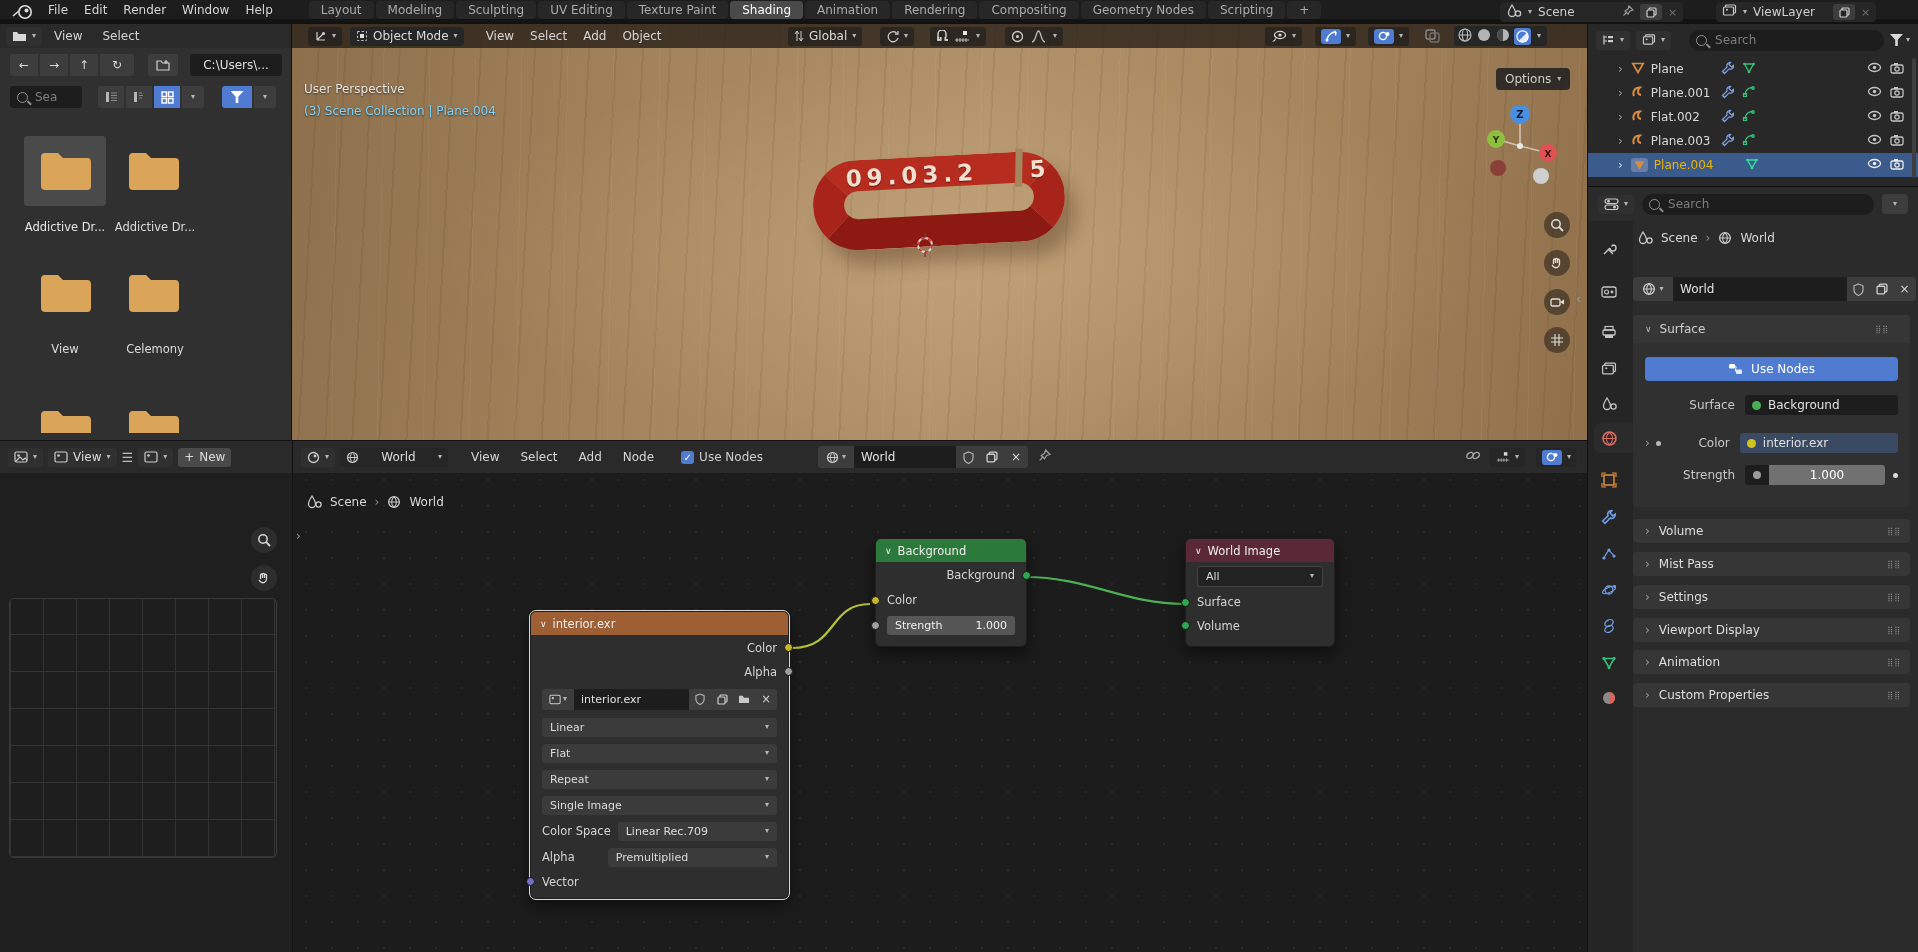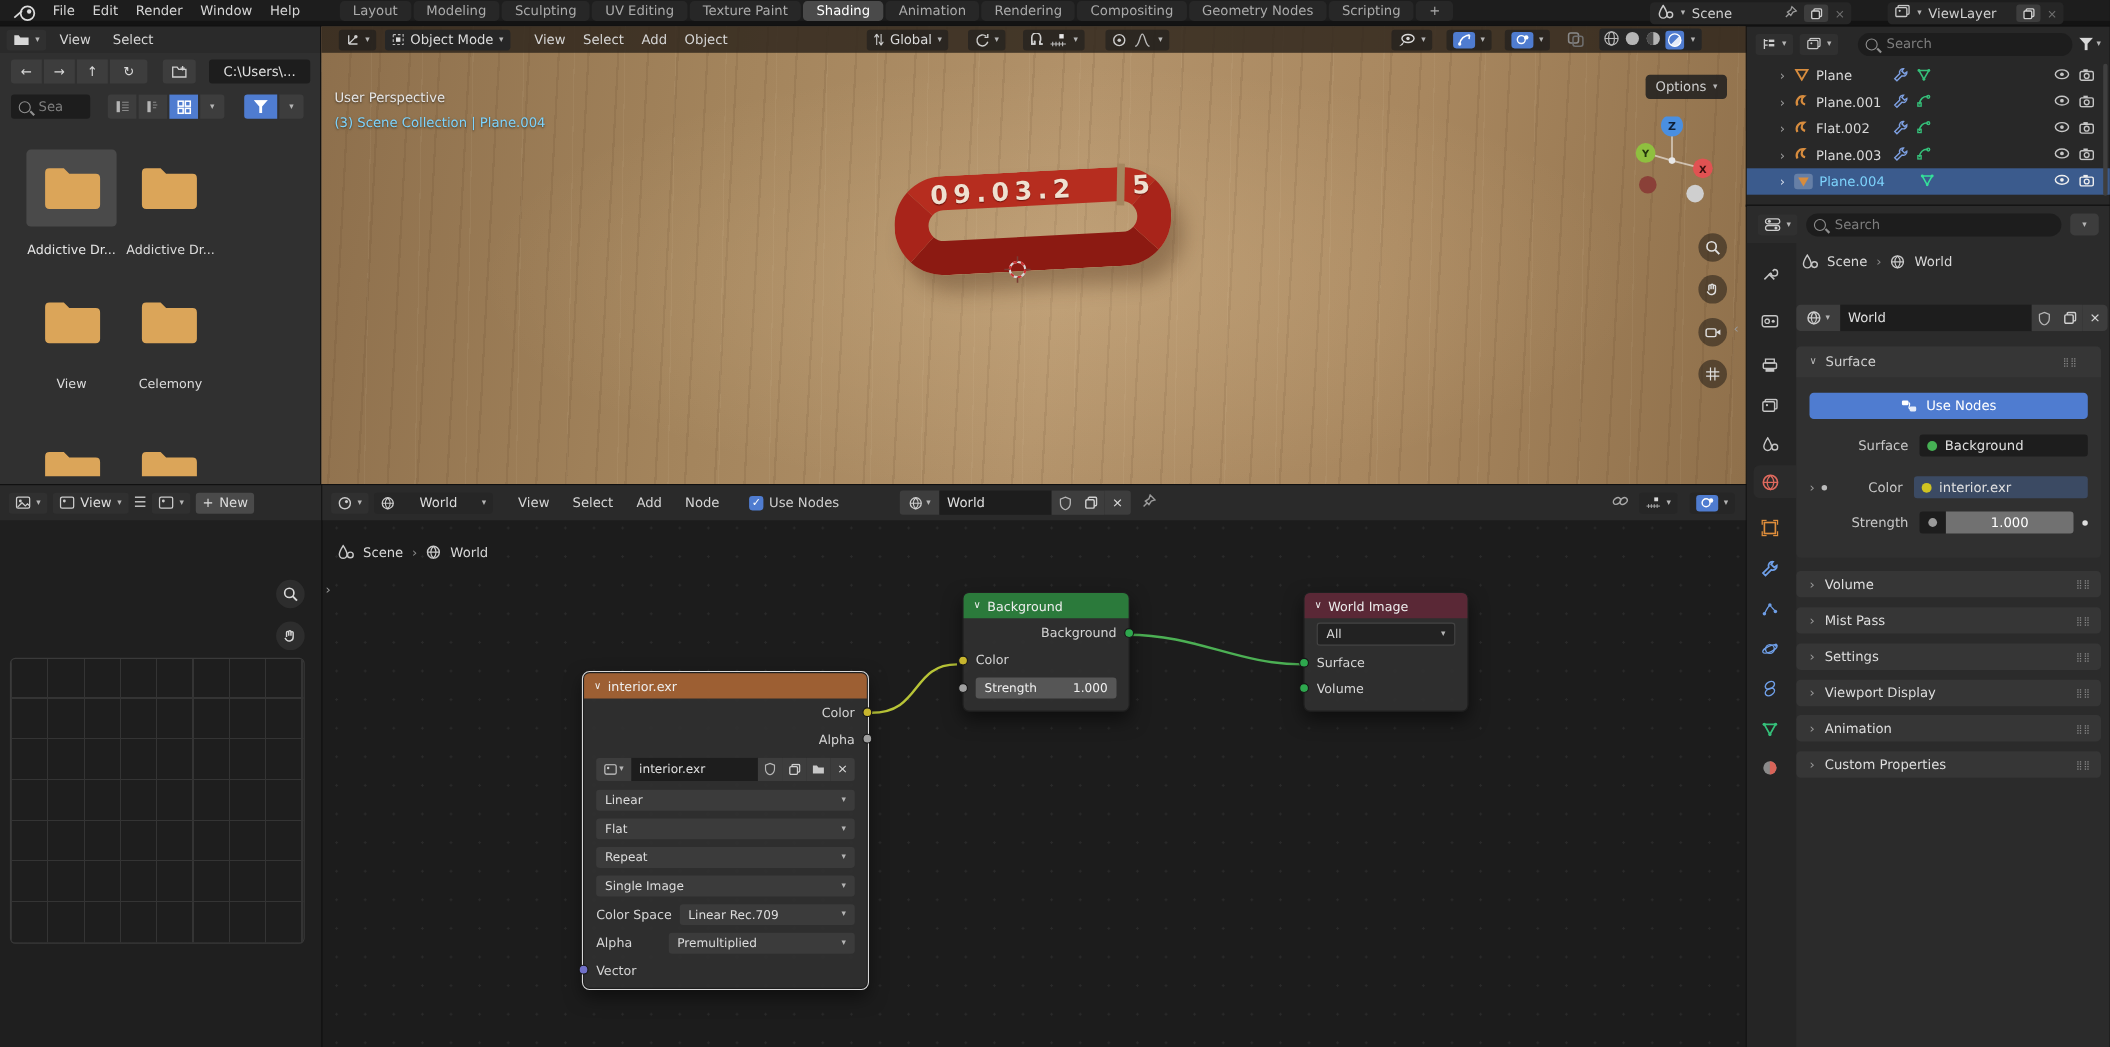--- a/index.html
+++ b/index.html
@@ -765,21 +765,21 @@
           <rect x="4" y="1" width="4" height="2" fill="#c5c5c5"></rect>
         </svg></span>
   </div>
   <div class="orow" style="top:129px;background:#3b5b8d">
     <span style="margin-left:30px;color:#cfd8e8">›</span>
     <span style="margin-left:8px;background:rgba(255,255,255,.22);border-radius:3px;display:inline-flex;padding:1px 2px">
         <svg width="13" height="12" viewBox="0 0 14 13">
           <path d="M7 11.5 L1.8 2.5 h10.4 Z" fill="#d78c3e"></path>
         </svg>
       </span>
-    <span class="nm" style="color:#7dd3fc">Plane.004</span>
+    <span class="nm" style="color:#eab308">Plane.004</span>
     <span style="margin-left:29px"><svg width="14" height="13" viewBox="0 0 14 13">
           <path d="M7 11 L2.5 3 h9 Z" fill="none" stroke="#35e09a" stroke-width="1.4"></path>
           <circle cx="2.5" cy="3" r="1.3" fill="#35e09a"></circle>
           <circle cx="11.5" cy="3" r="1.3" fill="#35e09a"></circle>
           <circle cx="7" cy="11" r="1.3" fill="#35e09a"></circle>
         </svg></span>
     <span style="margin-left:auto;margin-right:8px"><svg width="15" height="11" viewBox="0 0 15 11">
           <ellipse cx="7.5" cy="5.5" rx="6" ry="4" fill="none" stroke="#eee" stroke-width="1.3"></ellipse>
           <circle cx="7.5" cy="5.5" r="1.7" fill="#eee"></circle>
         </svg></span>

